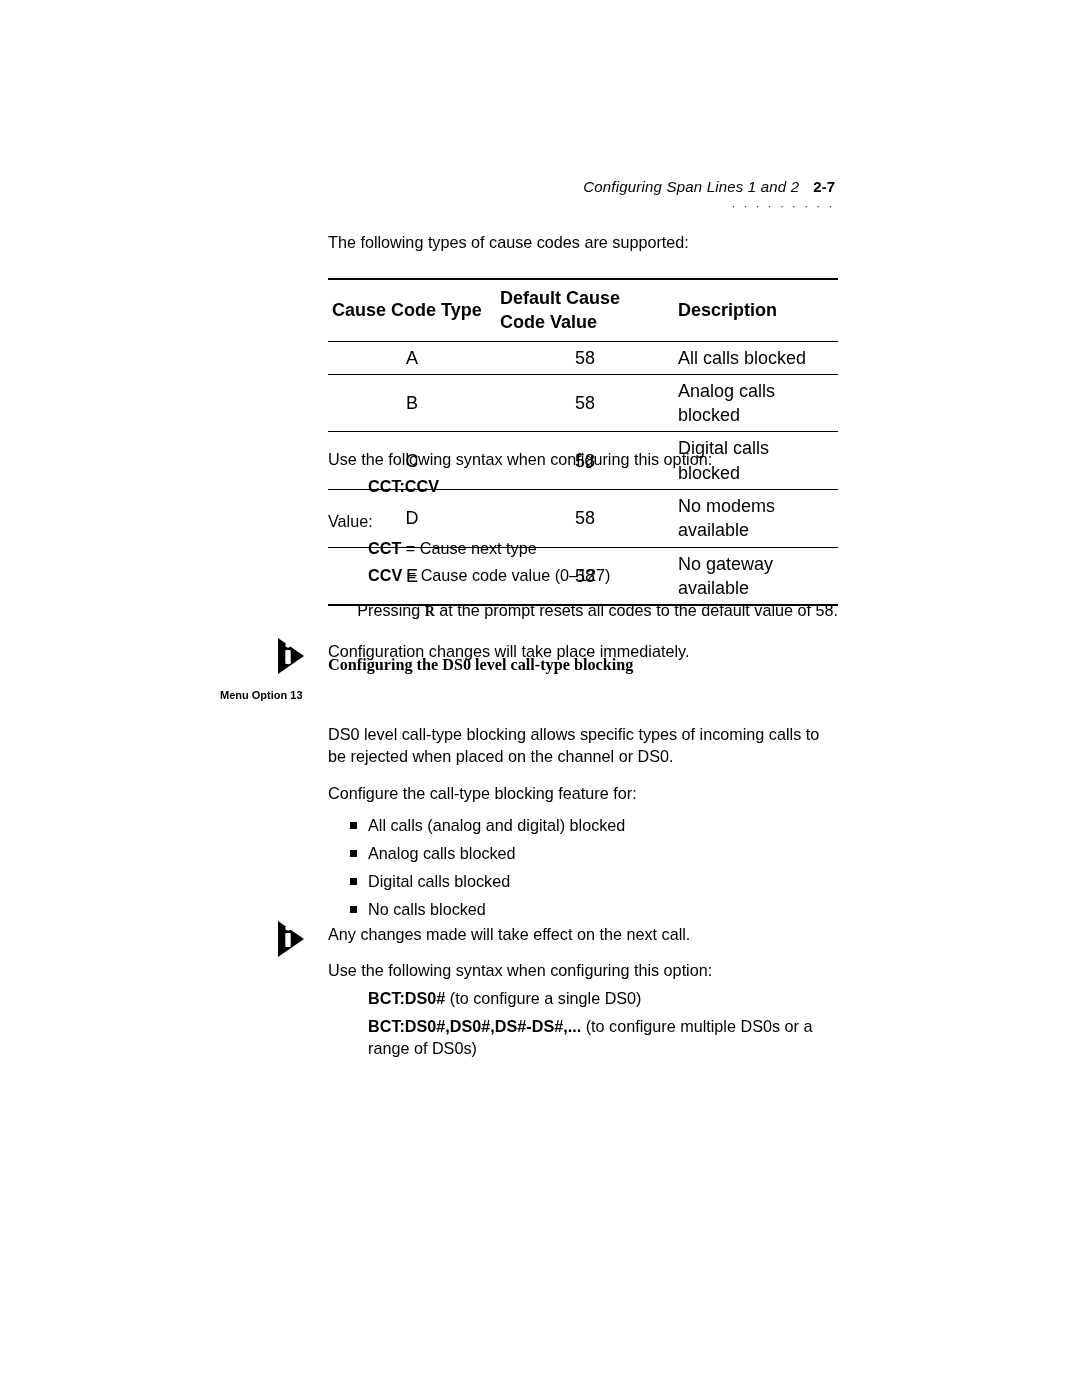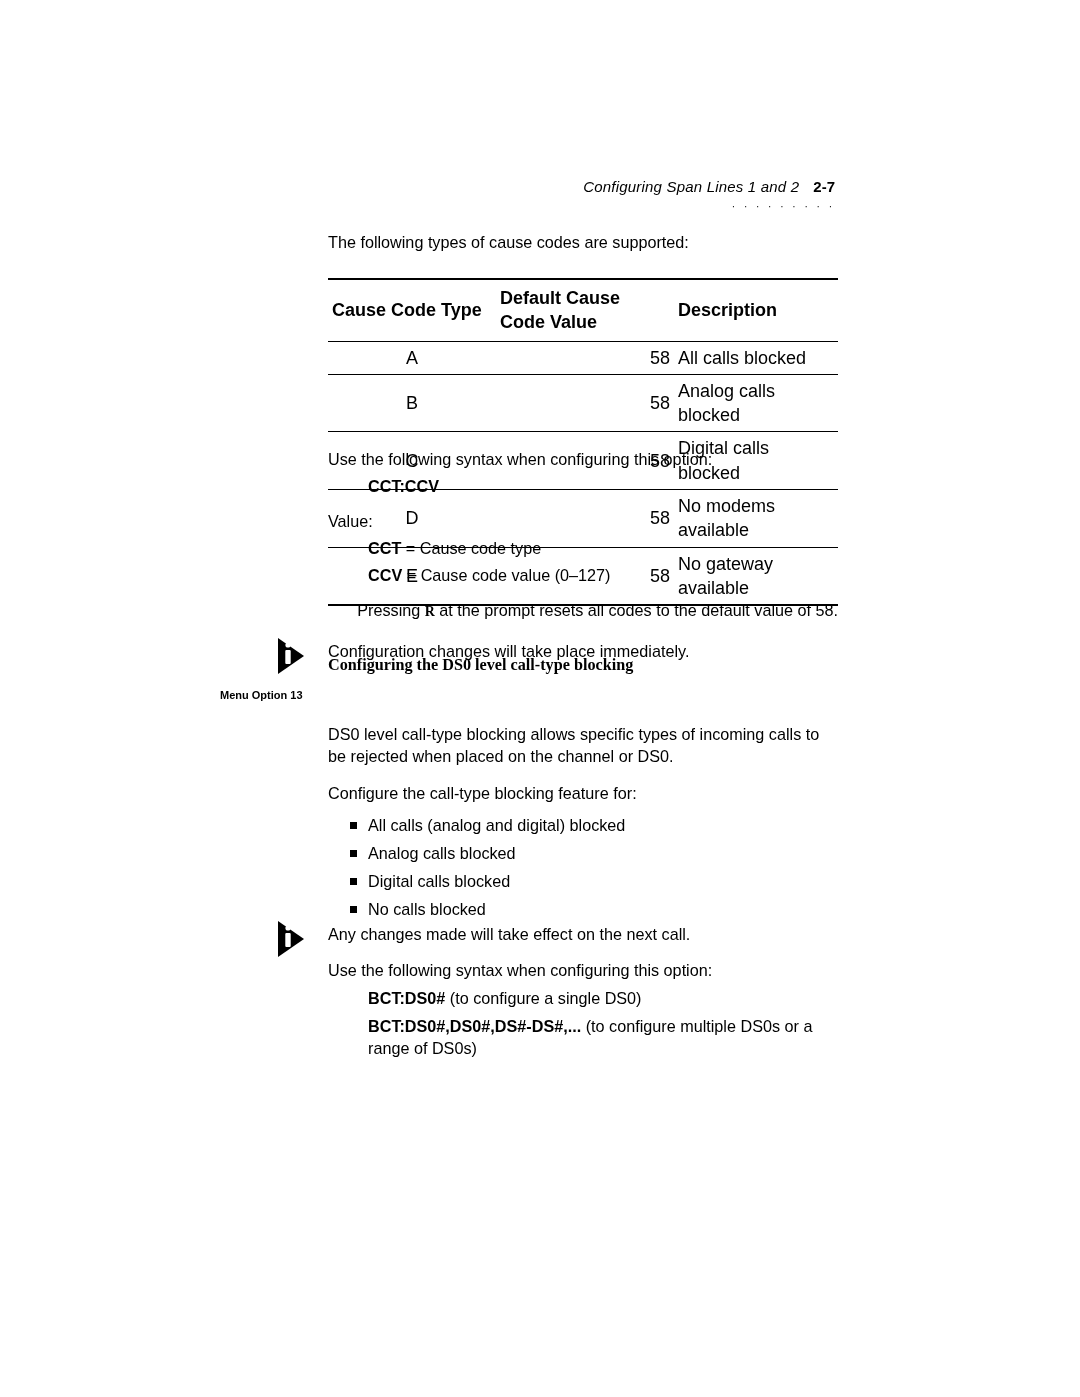--- a/index.html
+++ b/index.html
@@ -76,21 +76,21 @@
     border-bottom: 1.5px solid #000;
   }
   table.cause td {
     padding: 4px 4px;
     border-bottom: 1px solid #000;
   }
   table.cause tr:last-child td {
     border-bottom: 2px solid #000;
   }
   table.cause td.c1 { text-align: center; width: 160px;}
-  table.cause td.c2 { text-align: right; width: 170px; margin-top: 20px;}
+  table.cause td.c2 { text-align: center; width: 170px; margin-top: 20px;}
   table.cause td.c3 { text-align: left; }
 
   
   ul.sq {
     list-style: none;
     padding-left: 22px;
     margin: 6px 0 0 0;
   }
   ul.sq li {
     position: relative;
@@ -185,21 +185,21 @@
   </div>
   <div class="main" style="top:476px;">
     <p class="para indent1 b">CCT:CCV</p>
   </div>
 
   <div class="main" style="top:511px;">
     <p class="para">Value:</p>
   </div>
   <div class="main" style="top:538px;">
     <p class="para indent1">
-      <span class="b">CCT</span><span> = Cause code type</span>
+      <span class="b">CCT</span><span> = Cause next type</span>
     </p>
   </div>
   <div class="main" style="top:565px;">
     <p class="para indent1">
       <span class="b">CCV</span><span> = Cause code value (0–127)</span>
     </p>
   </div>
 
   <div class="main" style="top:600px;text-align:right;">
     <p class="para">

